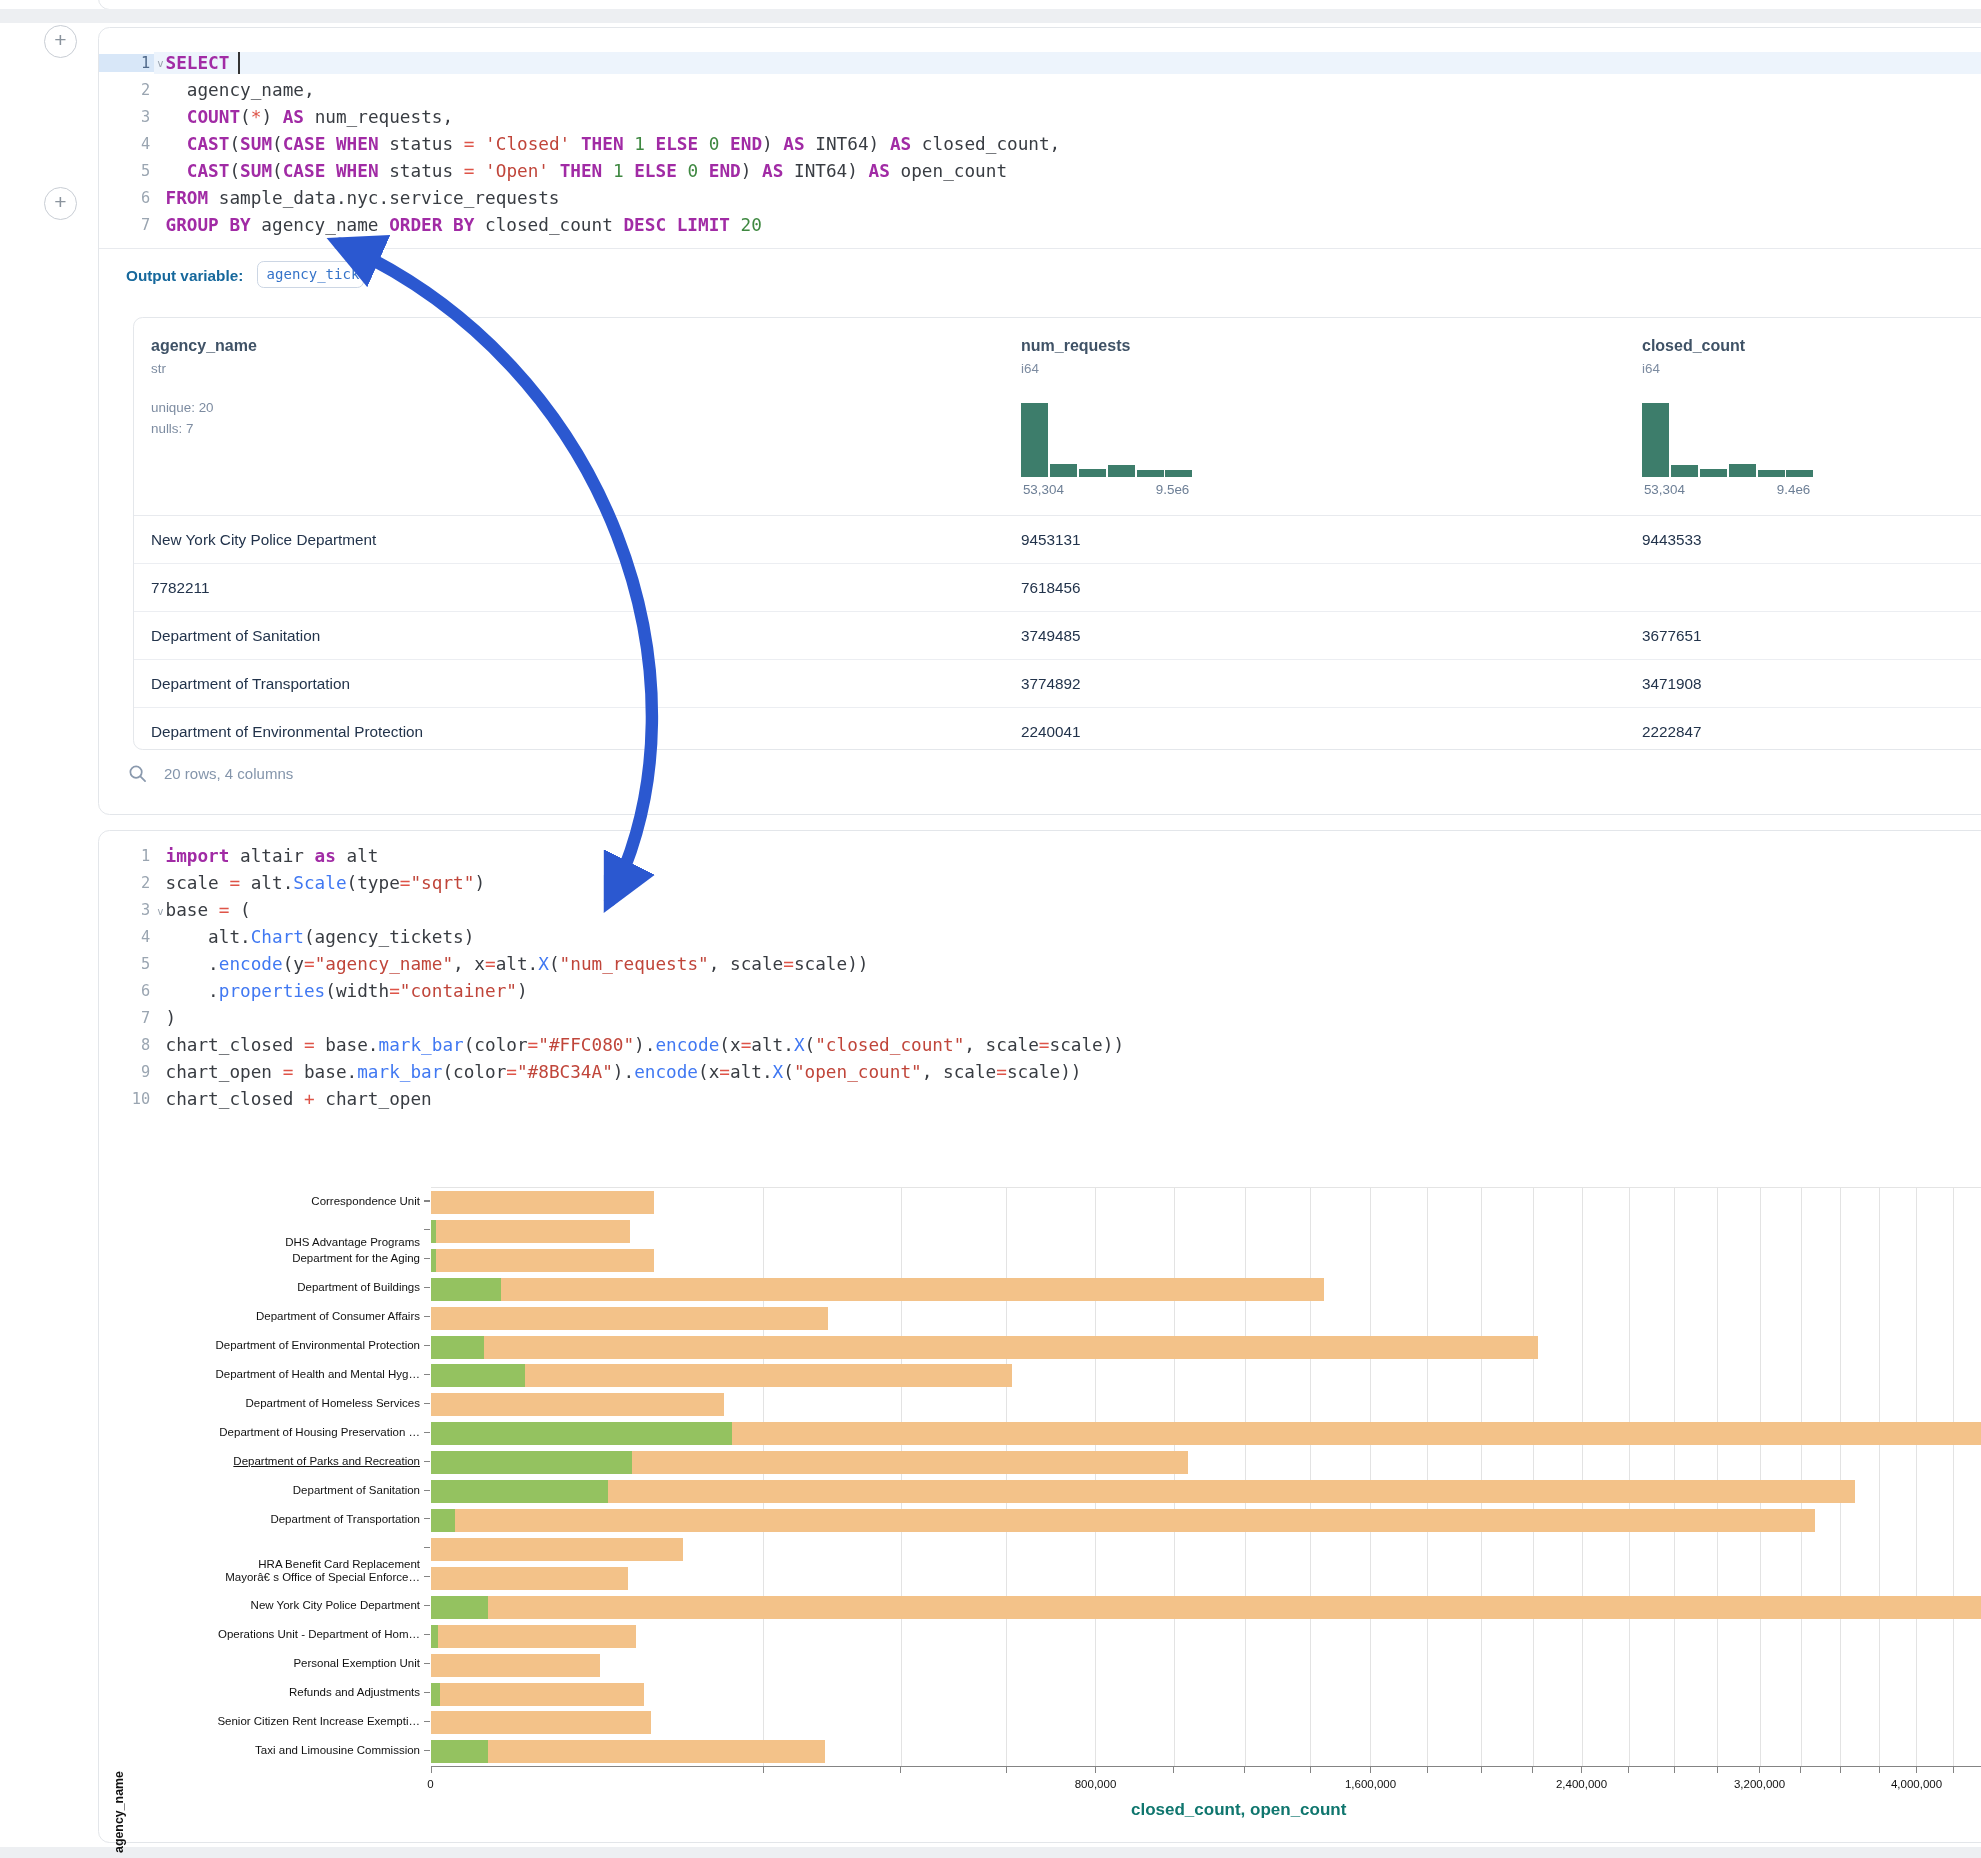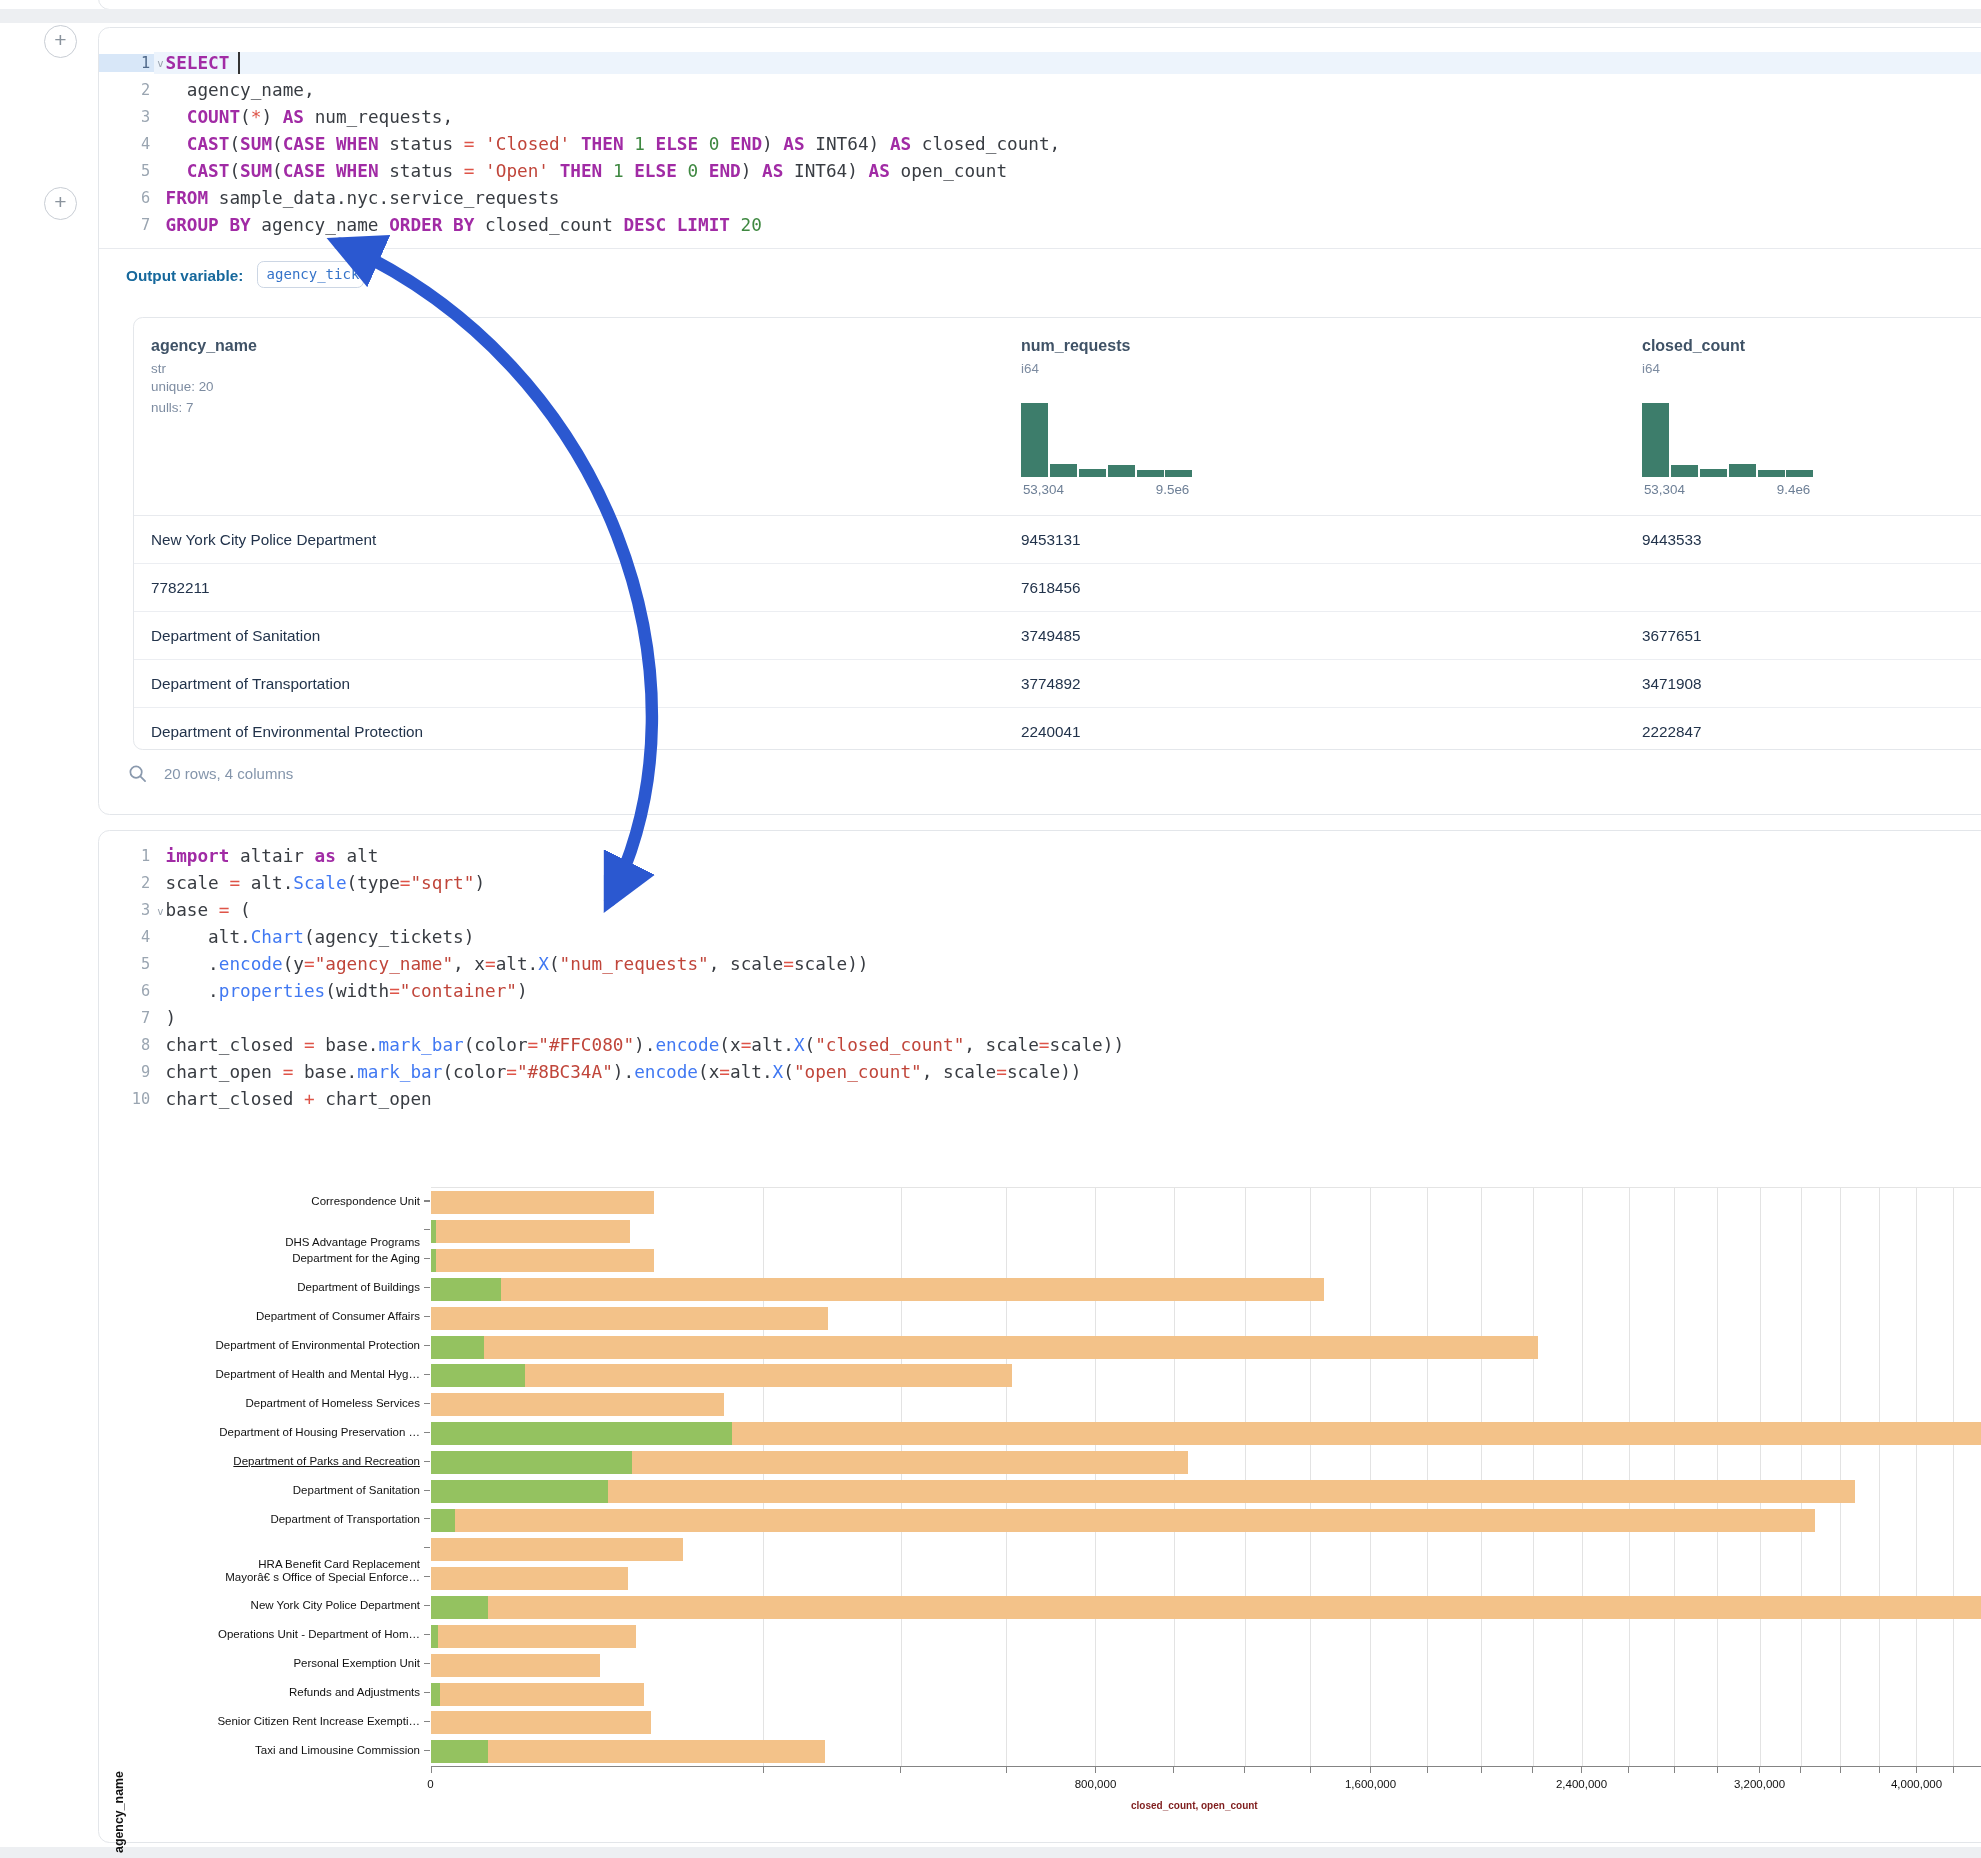--- a/index.html
+++ b/index.html
@@ -35,42 +35,42 @@
   .outvar-badge{position:absolute;left:158px;height:27px;border:1px solid #ccd6e4;border-radius:6.7px;
                 padding:0 0 0 8.6px;width:107px;overflow:hidden;box-sizing:border-box;
                 font-family:"DejaVu Sans Mono", monospace;font-size:14px;line-height:25px;color:#3573c9;background:#fff;}
   
   .table-card{position:absolute;left:34px;right:-2.9px;border:1px solid #e4e7eb;border-radius:9.6px;background:#fff;box-sizing:border-box;}
   .thead{display:grid;grid-template-columns:870px 621px 1fr;height:197px;border-bottom:1px solid #e8eaee;}
   .thcell{position:relative;padding-top:19px;padding-left:17px;}
   .col-name{font-size:16px;font-weight:bold;color:#3f5266;}
   .col-type{font-size:13.4px;color:#7d8ca1;margin-top:5.7px;}
   .col-stat{font-size:13.4px;color:#7d8ca1;}
-  .stats{line-height:21px;}
+  .stats{margin-top:21px;line-height:21px;}
   .hist{position:absolute;left:17px;top:84px;width:174px;height:75px;display:flex;align-items:flex-end;gap:1.9px;}
   .hist div{background:#3d7d6b;width:27px;}
   .hist-labels{position:absolute;left:17px;top:164px;width:174px;font-size:13.4px;color:#6d7f96;}
   .hist-min{position:absolute;left:1.9px;}
   .hist-max{position:absolute;right:5.7px;}
   .trow{display:grid;grid-template-columns:870px 621px 1fr;height:47px;border-bottom:1px solid #eceef2;
         align-items:center;font-size:15.3px;color:#22334b;}
   .trow div{padding-left:17px;overflow:hidden;white-space:nowrap;}
   .trow:last-child{border-bottom:none;}
   .search-row{position:absolute;left:29px;display:flex;align-items:center;gap:17px;color:#8495ab;font-size:15px;}
   
   .chart{position:absolute;left:0;top:353px;right:0;height:650px;}
   .plot{position:absolute;left:332px;top:2.9px;width:1565px;height:578px;border-top:1px solid #e4e4e4;
         border-bottom:1.9px solid #848484;box-sizing:content-box;overflow:hidden;}
   .grid{position:absolute;top:0;bottom:0;width:1px;background:#e3e3e3;}
   .bar{position:absolute;height:23px;}
   .ylab{position:absolute;left:0;width:321px;text-align:right;font-size:11.5px;color:#111;line-height:13.4px;}
   .ytick{position:absolute;width:5.7px;height:1.4px;background:#848484;left:325px;}
   .xtick{position:absolute;width:1.4px;height:5.7px;background:#848484;}
   .xlab{position:absolute;width:115px;text-align:center;font-size:11.5px;color:#111;}
-  .xtitle{position:absolute;font-size:10px;font-weight:bold;color:#7f1d1d;}
+  .xtitle{position:absolute;font-size:17px;font-weight:bold;color:#0f766e;}
   .ytitle{position:absolute;font-size:12.4px;font-weight:bold;color:#111;transform:rotate(-90deg);transform-origin:left top;}
   
   #arrow-overlay{position:absolute;left:0;top:0;width:1982px;height:1858px;pointer-events:none;z-index:60;}
   .searchicon{flex:0 0 auto;}
 </style>
 </head>
 <body>
 
 <div class="top-edge"></div>
 <div class="band" style="top:8.6px;height:14.3px;"></div>

